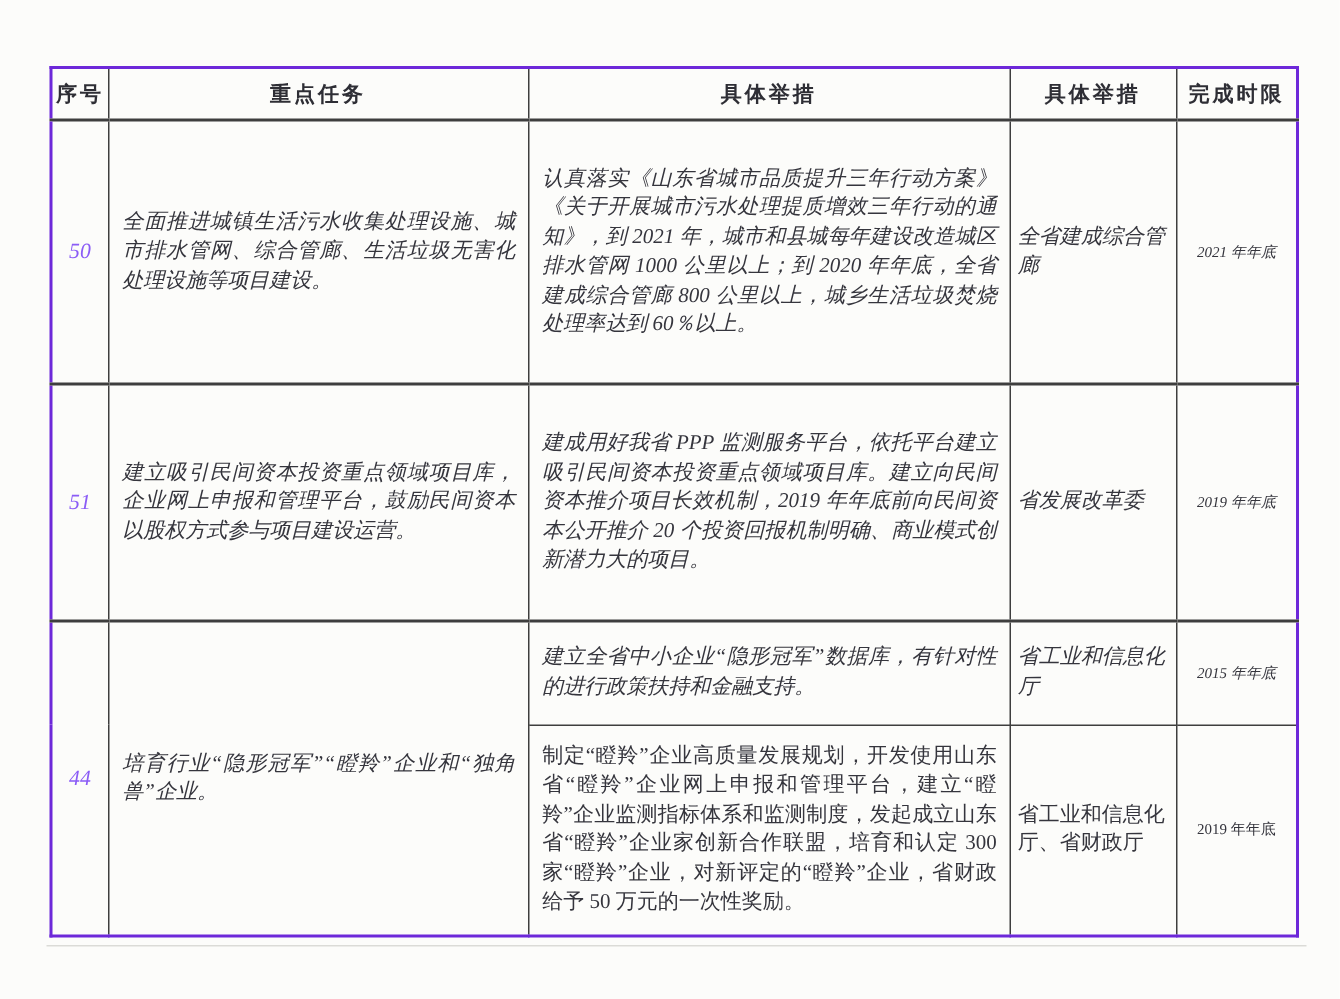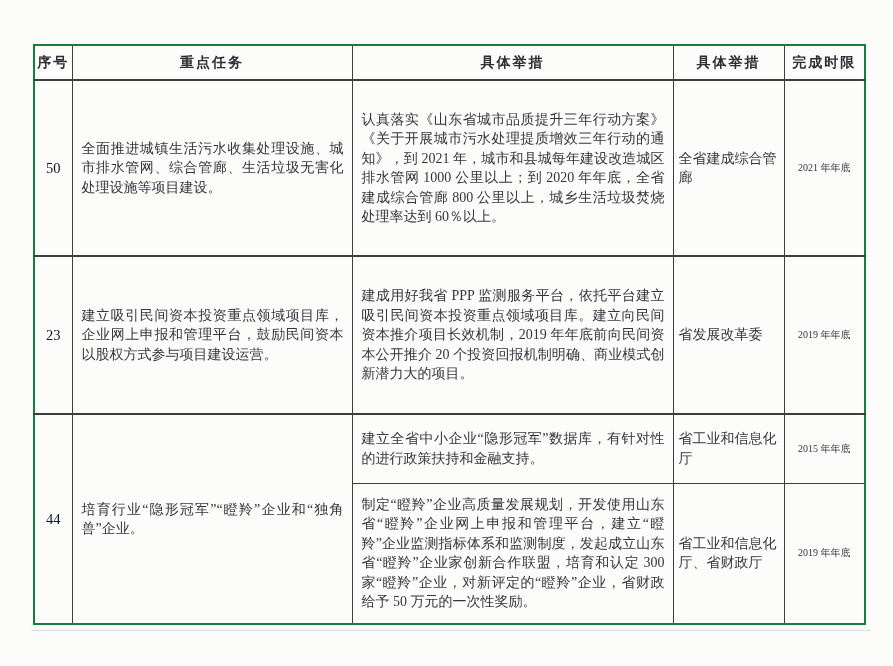--- a/index.html
+++ b/index.html
@@ -15,44 +15,44 @@
     font-family: "Liberation Serif", "DejaVu Serif", serif;
     color: #35353d;
   }
   table.doc-table {
     position: absolute;
     left: 33px;
     top: 44px;
     width: 831px;
     border-collapse: collapse;
     table-layout: fixed;
-    border: 2px solid #15803d;
+    border: 2px solid #6d28d9;
     background: transparent;
   }
   .doc-table th, .doc-table td {
     border: 1px solid #3e3e3e;
     padding: 0;
     overflow: hidden;
   }
-  tr.major > td { border-top-width: 2px; }
+  tr.major > td { border-top-width: 2px; font-style: italic; }
   thead th {
     height: 33px;
     font-family: "Liberation Sans", "DejaVu Sans", sans-serif;
     font-weight: bold;
     font-size: 14px;
     letter-spacing: 2px;
     text-align: center;
     vertical-align: middle;
     color: #2e2e35;
   }
   td.cell-no {
     text-align: center;
     vertical-align: middle;
     font-size: 14.5px;
-    color: #0f172a;
+    color: #8b5cf6;
   }
   td.cell-task {
     vertical-align: middle;
   }
   td.cell-task .txt {
     padding: 0 8px 0 9px;
     font-size: 14px;
     line-height: 19.5px;
     text-align: justify;
     text-justify: inter-character;
@@ -127,21 +127,21 @@
         <td class="cell-measures">
           <div class="txt">认真落实《山东省城市品质提升三年行动方案》《关于开展城市污水处理提质增效三年行动的通知》，到 2021 年，城市和县城每年建设改造城区排水管网 1000 公里以上；到 2020 年年底，全省建成综合管廊 800 公里以上，城乡生活垃圾焚烧处理率达到 60％以上。</div>
         </td>
         <td class="cell-unit">
           <div class="txt">全省建成综合管廊</div>
         </td>
         <td class="cell-deadline">2021 年年底</td>
       </tr>
 
       <tr class="r-51 major">
-        <td class="cell-no">23</td>
+        <td class="cell-no">51</td>
         <td class="cell-task">
           <div class="txt">建立吸引民间资本投资重点领域项目库，企业网上申报和管理平台，鼓励民间资本以股权方式参与项目建设运营。</div>
         </td>
         <td class="cell-measures">
           <div class="txt">建成用好我省 PPP 监测服务平台，依托平台建立吸引民间资本投资重点领域项目库。建立向民间资本推介项目长效机制，2019 年年底前向民间资本公开推介 20 个投资回报机制明确、商业模式创新潜力大的项目。</div>
         </td>
         <td class="cell-unit">
           <div class="txt">省发展改革委</div>
         </td>
         <td class="cell-deadline">2019 年年底</td>

